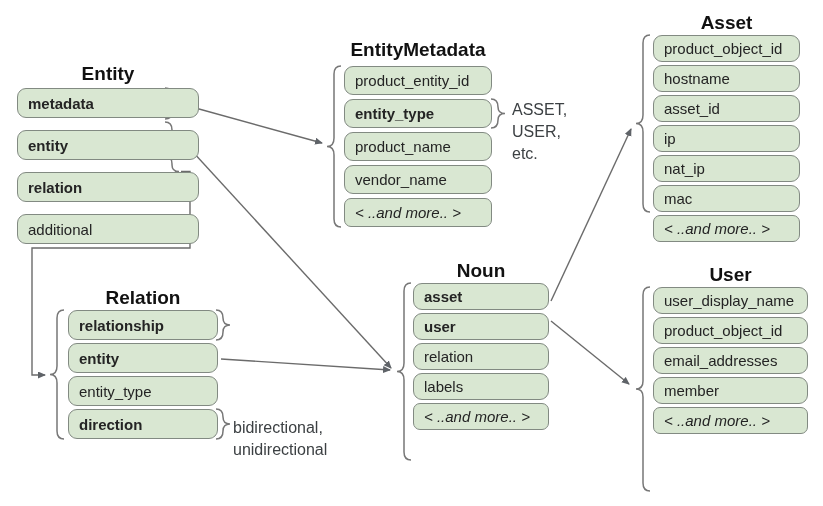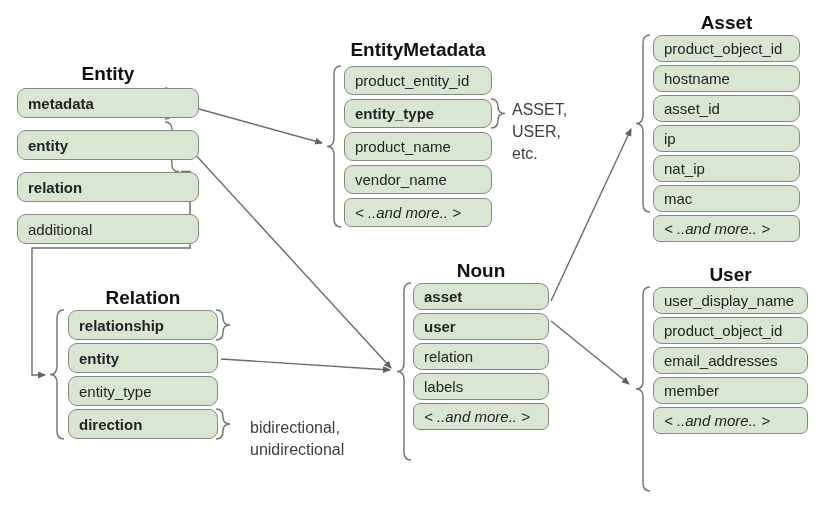--- a/index.html
+++ b/index.html
@@ -141,16 +141,16 @@
     <div class="table-title">Relation</div>
     <div class="field bold">relationship</div>
     <div class="field bold">entity</div>
     <div class="field">entity_type</div>
     <div class="field bold">direction</div>
   </div>
 
   <div class="annotation" style="left:512px; top:99px;">ASSET,
 USER,
 etc.</div>
-  <div class="annotation" style="left:250px; top:417px;">bidirectional,
+  <div class="annotation" style="left:233px; top:417px;">bidirectional,
 unidirectional</div>
 
 </div>
 
 </body></html>

